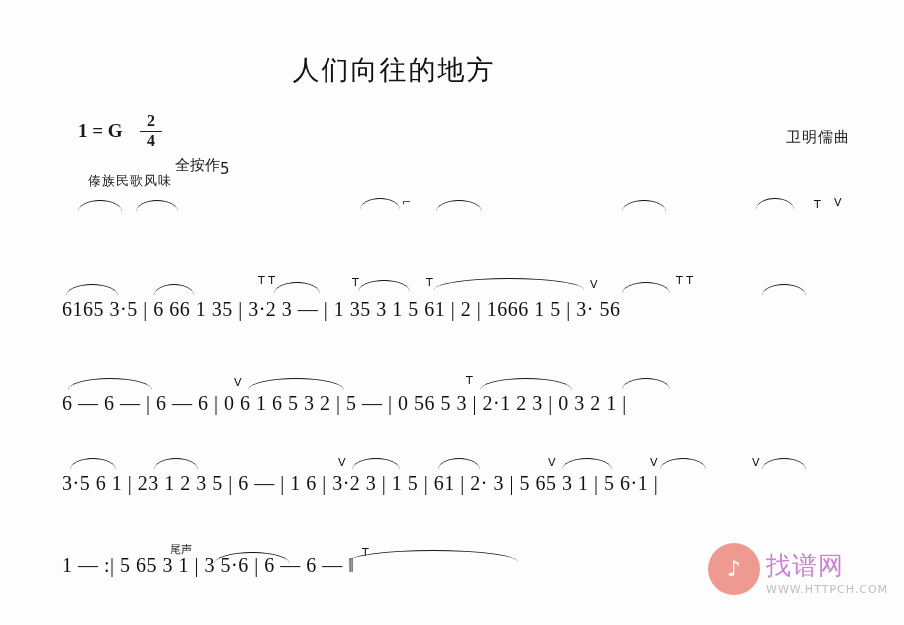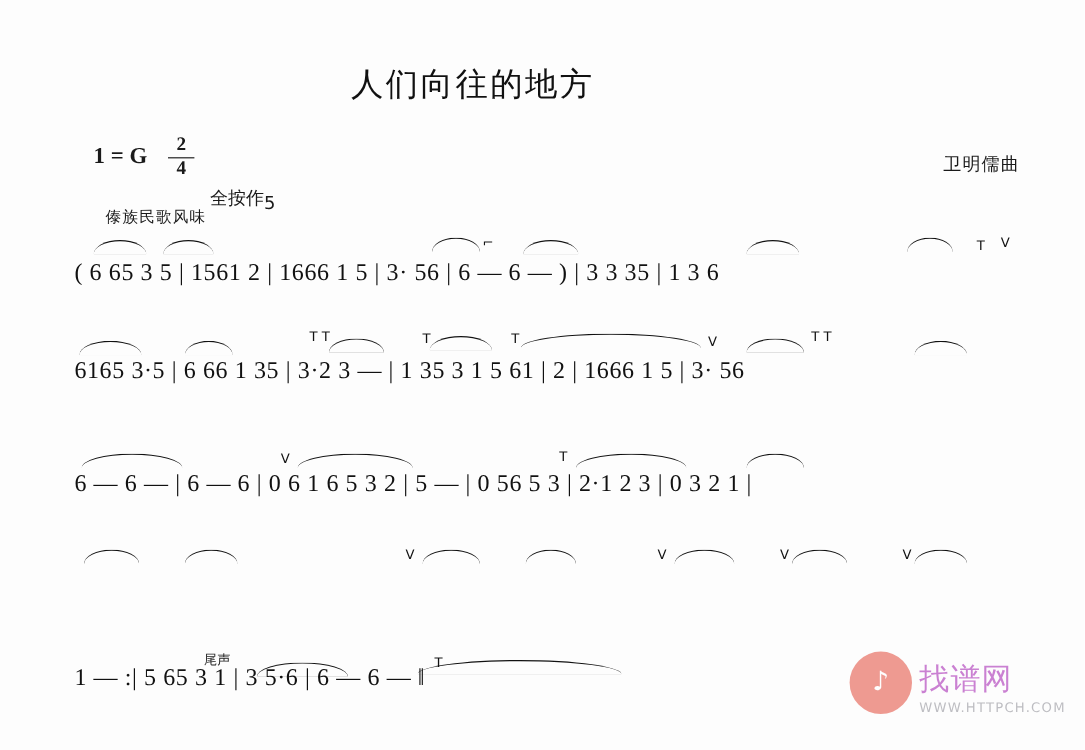--- a/index.html
+++ b/index.html
@@ -193,21 +193,20 @@
   <div class="system sys1">
     <div class="slur" style="left:16px; top:4px; width:44px;"></div>
     <div class="slur" style="left:74px; top:4px; width:42px;"></div>
     <div class="slur" style="left:298px; top:2px; width:40px;"></div>
     <div class="slur" style="left:374px; top:4px; width:46px;"></div>
     <div class="slur" style="left:560px; top:4px; width:44px;"></div>
     <div class="slur" style="left:694px; top:2px; width:38px;"></div>
     <div class="artic" style="left:340px; top:0px;">⌐</div>
     <div class="artic" style="left:752px; top:2px;">T</div>
     <div class="artic" style="left:772px; top:0px;">V</div>
-    <div class="notes">( 6 65 3 5 | 1561 2 | 1666 1 5 | 3· 56 | 6 — 6 — ) | 3 3 35 | 1 3 6</div>
   </div>
 
   <div class="system sys2">
     <div class="slur" style="left:4px; top:6px; width:52px;"></div>
     <div class="slur" style="left:92px; top:6px; width:40px;"></div>
     <div class="slur" style="left:212px; top:4px; width:46px;"></div>
     <div class="slur" style="left:296px; top:2px; width:52px;"></div>
     <div class="slur" style="left:372px; top:0px; width:150px;"></div>
     <div class="slur" style="left:560px; top:4px; width:48px;"></div>
     <div class="slur" style="left:700px; top:6px; width:44px;"></div>
@@ -234,20 +233,21 @@
     <div class="slur" style="left:92px; top:6px; width:44px;"></div>
     <div class="slur" style="left:290px; top:6px; width:48px;"></div>
     <div class="slur" style="left:376px; top:6px; width:42px;"></div>
     <div class="slur" style="left:500px; top:6px; width:50px;"></div>
     <div class="slur" style="left:598px; top:6px; width:46px;"></div>
     <div class="slur" style="left:700px; top:6px; width:44px;"></div>
     <div class="artic" style="left:276px; top:4px;">V</div>
     <div class="artic" style="left:486px; top:4px;">V</div>
     <div class="artic" style="left:588px; top:4px;">V</div>
     <div class="artic" style="left:690px; top:4px;">V</div>
+    <div class="notes">3·5 6 1 | 23 1 2 3 5 | 6 — | 1 6 | 3·2 3 | 1 5 | 61 | 2· 3 | 5 65 3 1 | 5 6·1 |</div>
   </div>
 
   <div class="system sys5">
     <div class="seg-label" style="left:108px; top:2px;">尾声</div>
     <div class="slur" style="left:152px; top:12px; width:76px;"></div>
     <div class="slur" style="left:286px; top:10px; width:170px;"></div>
     <div class="artic" style="left:300px; top:6px;">T</div>
     <div class="notes" style="top:14px;">1 — :| 5 65 3 1 | 3 5·6 | 6 — 6 — ‖</div>
   </div>
 

